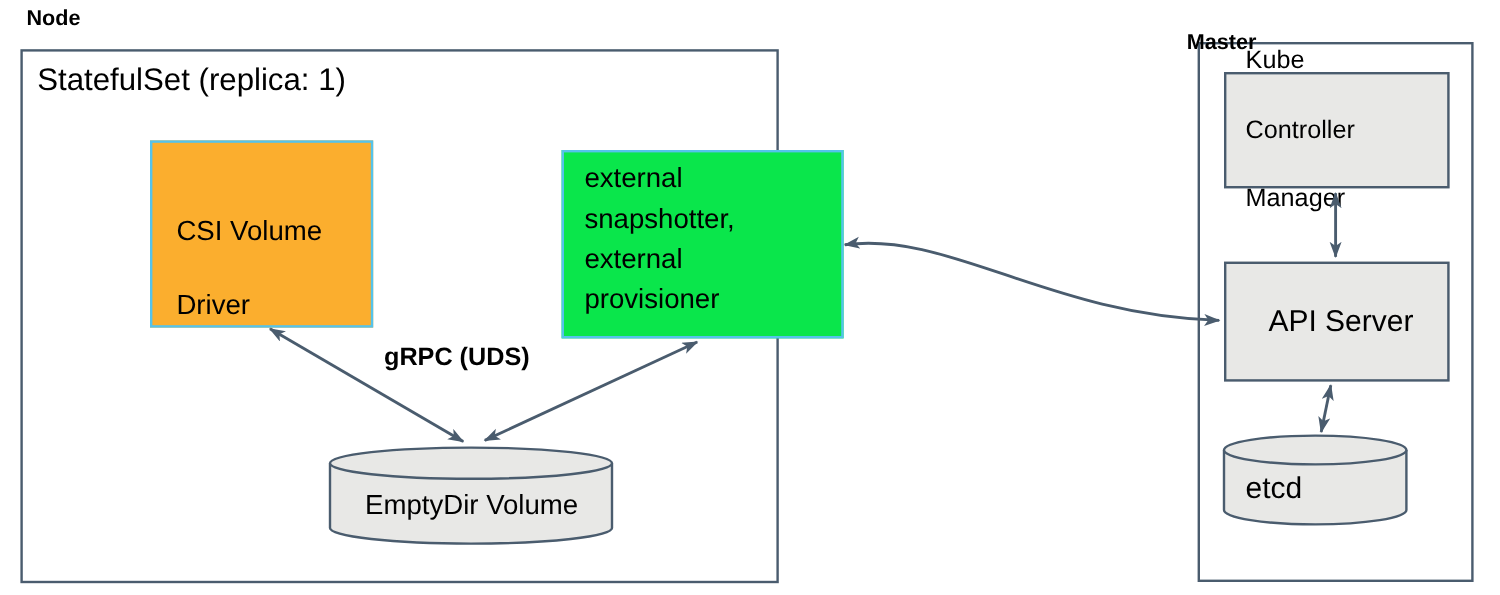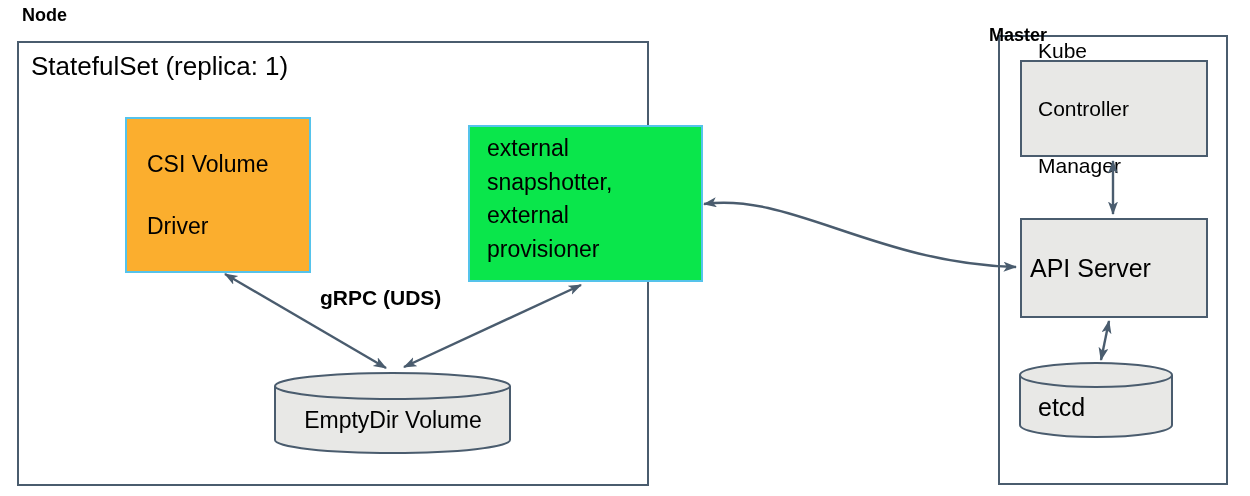--- a/index.html
+++ b/index.html
@@ -24,38 +24,38 @@
   #node-label{left:22px;top:5px;}
   #master-label{left:989px;top:5px;margin-top:20px;}
   .outer-box{position:absolute;border:2px solid var(--slate);box-sizing:border-box;z-index:1;}
   #node-box{left:17px;top:41px;width:632px;height:445px;}
   #master-box{left:998px;top:35px;width:230px;height:450px;}
   #statefulset-title{position:absolute;left:12px;top:8px;font-size:26px;white-space:nowrap;}
   .comp{position:absolute;box-sizing:border-box;z-index:1;gap:27px;}
   #csi-box{
     left:125px;top:117px;width:186px;height:156px;
     background:var(--accent-orange);border:2px solid var(--accent-blue);
-    display:flex;flex-direction:column;justify-content:center;
+    display:flex;flex-direction:column;justify-content:flex-end;
     padding-left:20px;font-size:23px;line-height:1.5;
   }
   #sidecar-box{
     left:468px;top:125px;width:235px;height:157px;
     background:var(--accent-green);border:2px solid var(--accent-blue);
     padding:5px 0 0 17px;font-size:23px;line-height:1.46;
   }
   #kcm-box{
     left:1020px;top:60px;width:188px;height:97px;
     background:var(--box-gray);border:2px solid var(--slate);
     display:flex;flex-direction:column;justify-content:center;
     padding-left:16px;font-size:21px;line-height:1.43;
   }
   #api-box{
     left:1020px;top:218px;width:188px;height:100px;
     background:var(--box-gray);border:2px solid var(--slate);
-    display:flex;align-items:center;padding-left:8px;font-size:25px;
+    display:flex;align-items:center;padding-left:35px;font-size:25px;
   }
   #grpc-label{position:absolute;left:320px;top:286px;font-size:21px;font-weight:bold;z-index:3;white-space:nowrap;}
   #emptydir-label{position:absolute;left:275px;top:407px;width:236px;text-align:center;font-size:23px;z-index:3;}
   #etcd-label{position:absolute;left:1038px;top:393px;font-size:25px;z-index:3;}
   #arrows{position:absolute;left:0;top:0;z-index:2;pointer-events:none;}
   .arrow{stroke:var(--slate);stroke-width:2.4;fill:none;marker-start:url(#ah);marker-end:url(#ah);}
   .cyl{fill:var(--box-gray);stroke:var(--slate);stroke-width:2;}
   #ah path{fill:var(--slate);}
 </style>
 </head>

